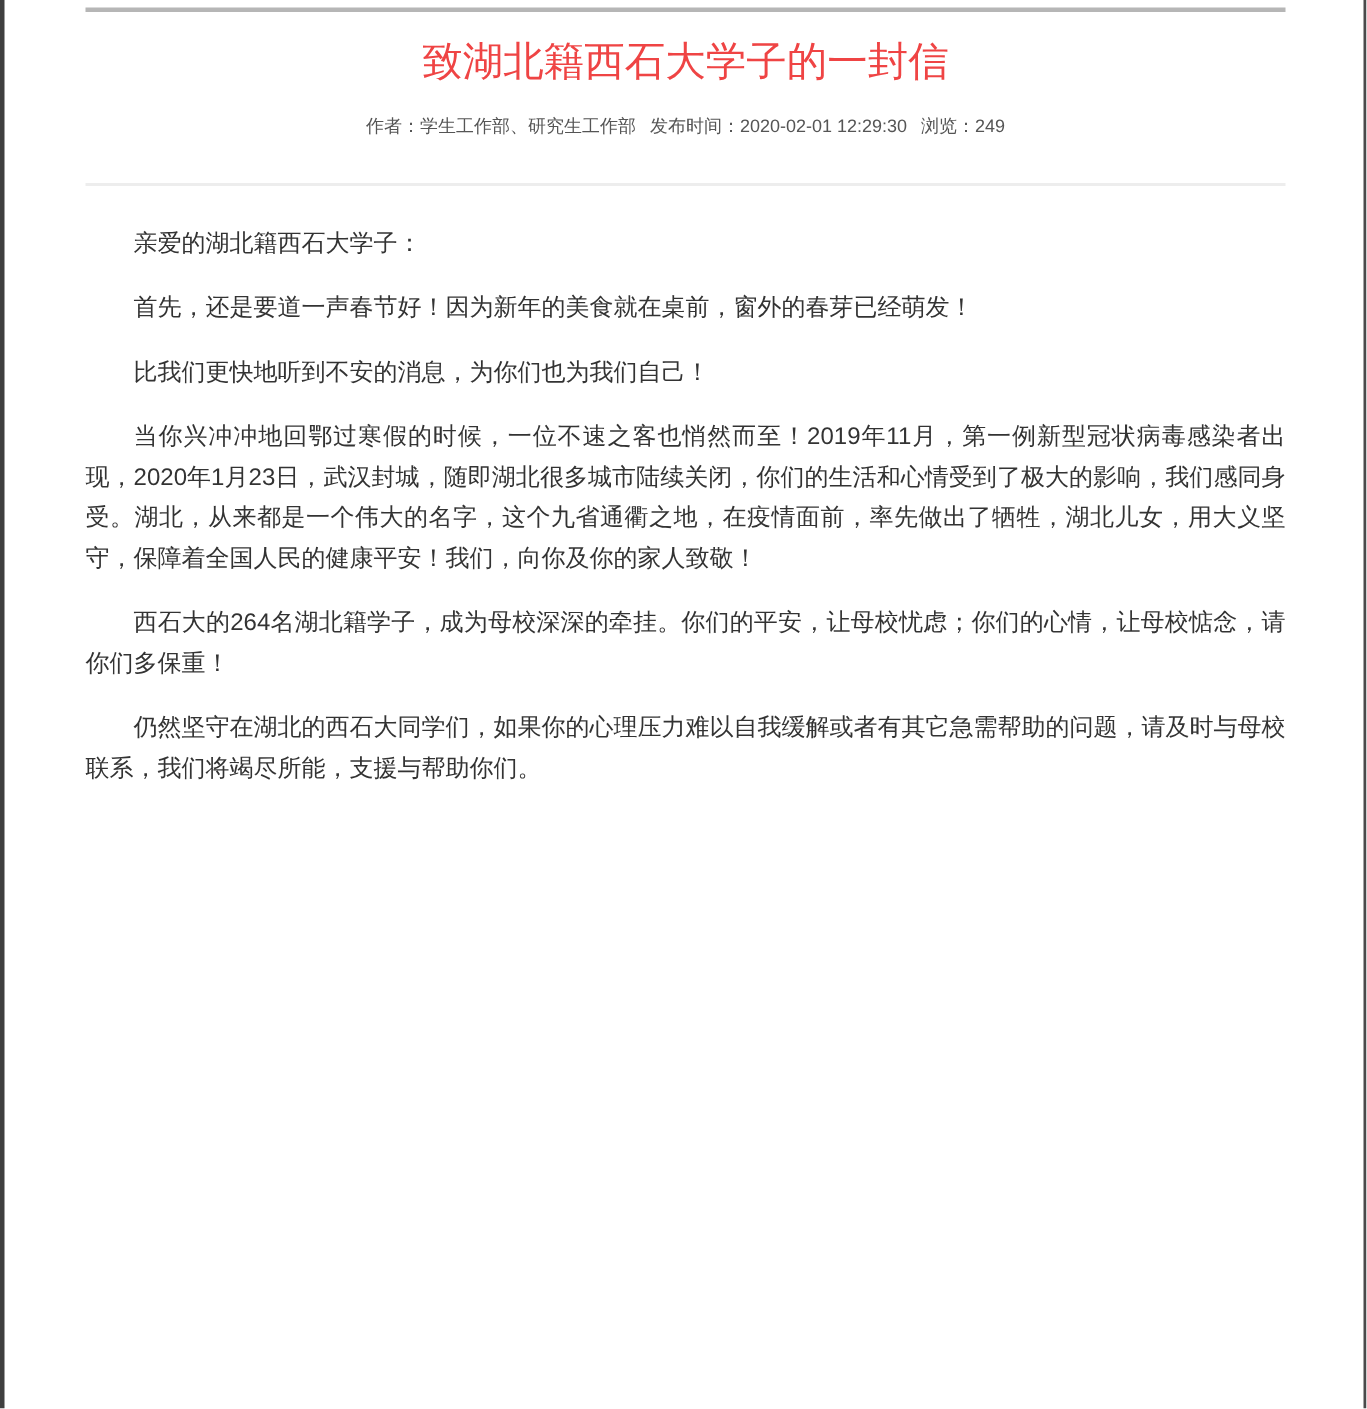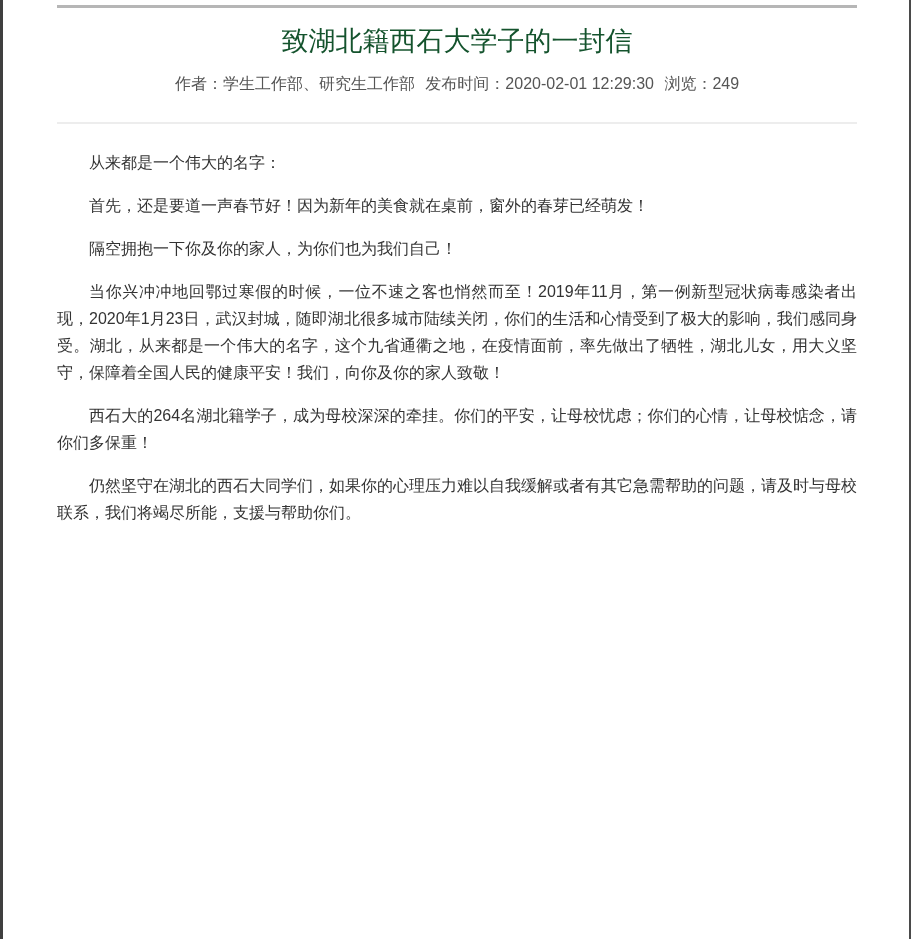--- a/index.html
+++ b/index.html
@@ -32,26 +32,26 @@
     margin-left: 57px;
     margin-top: 5px;
     border-top: 3px solid #b6b6b6;
   }
   .article-title {
     margin: 14px 0 0 0;
     text-align: center;
     font-size: 27px;
     line-height: 38px;
     font-weight: 400;
-    color: #14532d;
+    color: #ef4444;
   }
   .article-meta {
     margin-top: 14px;
     text-align: center;
-    font-size: 16px;
+    font-size: 12px;
     line-height: 20px;
     color: #555555;
     white-space: nowrap;
   }
   .article-meta .seg { margin-left: 6px; }
   .article-meta .seg:first-child { margin-left: 0; }
   .divider {
     margin-top: 28px;
     height: 2px;
     background: #ededed;
@@ -81,21 +81,21 @@
     <div class="article-meta">
       <span class="seg">作者：</span><span>学生工作部、研究生工作部</span>
       <span class="seg">发布时间：</span><span>2020-02-01 12:29:30</span>
       <span class="seg">浏览：</span><span>249</span>
     </div>
 
     <div class="divider"></div>
 
     <div class="article-body">
 
-    <p>从来都是一个伟大的名字：</p>
+    <p>亲爱的湖北籍西石大学子：</p>
         <p>首先，还是要道一声春节好！因为新年的美食就在桌前，窗外的春芽已经萌发！</p>
-        <p>隔空拥抱一下你及你的家人，为你们也为我们自己！</p>
+        <p>比我们更快地听到不安的消息，为你们也为我们自己！</p>
         <p>当你兴冲冲地回鄂过寒假的时候，一位不速之客也悄然而至！2019年11月，第一例新型冠状病毒感染者出现，2020年1月23日，武汉封城，随即湖北很多城市陆续关闭，你们的生活和心情受到了极大的影响，我们感同身受。湖北，从来都是一个伟大的名字，这个九省通衢之地，在疫情面前，率先做出了牺牲，湖北儿女，用大义坚守，保障着全国人民的健康平安！我们，向你及你的家人致敬！</p>
         <p>西石大的264名湖北籍学子，成为母校深深的牵挂。你们的平安，让母校忧虑；你们的心情，让母校惦念，请你们多保重！</p>
         <p>仍然坚守在湖北的西石大同学们，如果你的心理压力难以自我缓解或者有其它急需帮助的问题，请及时与母校联系，我们将竭尽所能，支援与帮助你们。</p>
       </div>
   </div>
 </div>
 
 </body></html>

